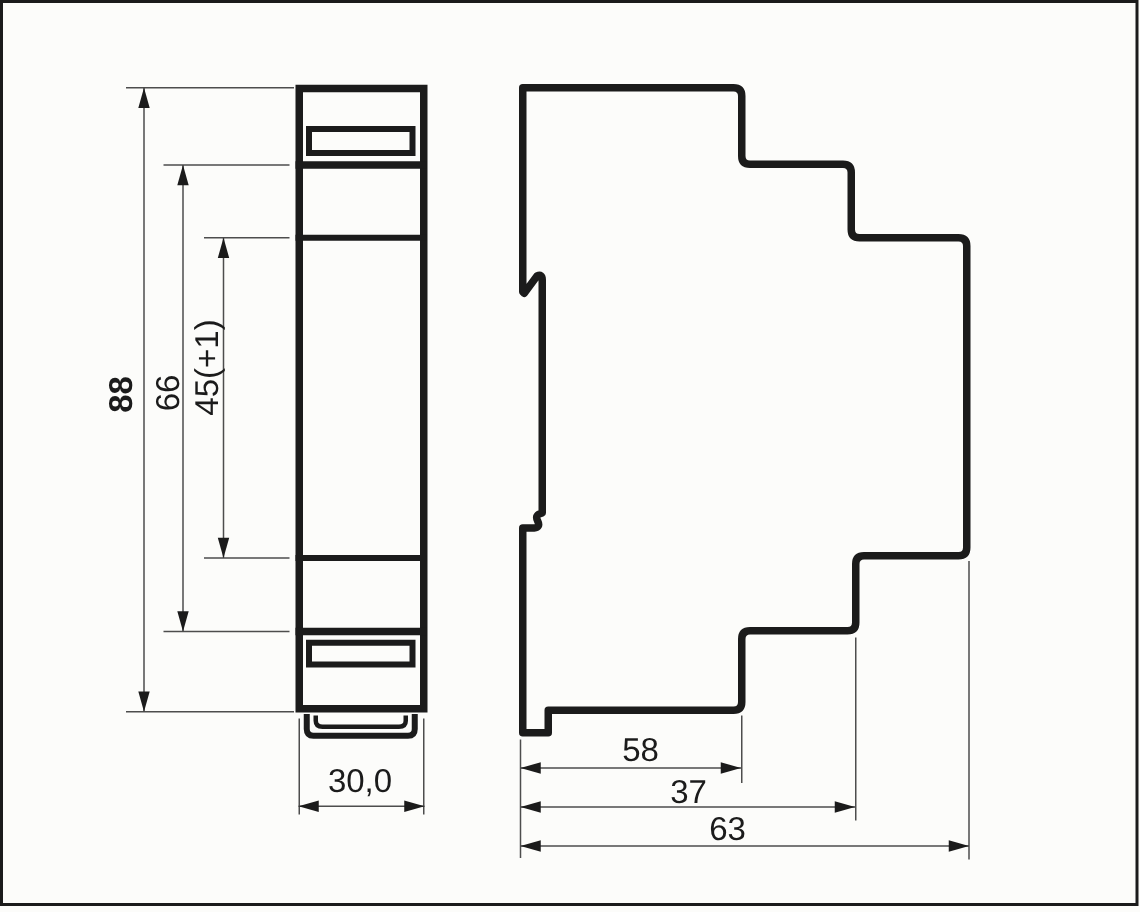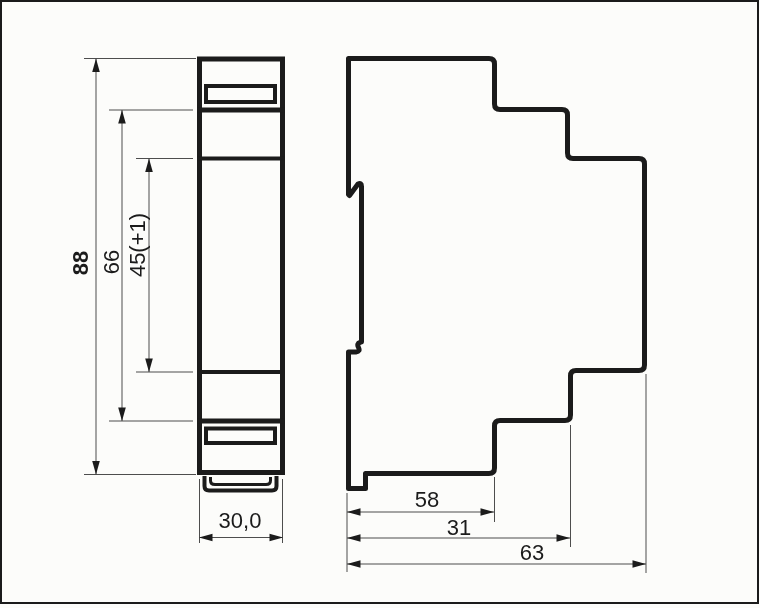--- a/index.html
+++ b/index.html
@@ -114,16 +114,16 @@
            L349.5,195.5 L348.5,194.5
            Z"></path>
     </g>
   </svg>
 
   <div class="dim-label rot bold" style="left:81px;  top:263px;">88</div>
   <div class="dim-label rot" style="left:112px; top:262px;">66</div>
   <div class="dim-label rot" style="left:138px; top:245px;">45(+1)</div>
   <div class="dim-label" style="left:240px; top:521px;">30,0</div>
   <div class="dim-label" style="left:427px; top:500px;">58</div>
-  <div class="dim-label" style="left:459px; top:528px;">31</div>
-  <div class="dim-label" style="left:532px; top:553px;">63</div>
+  <div class="dim-label" style="left:459px; top:528px;">37</div>
+  <div class="dim-label" style="left:485px; top:553px;">63</div>
 
 </div>
 
 </body></html>

